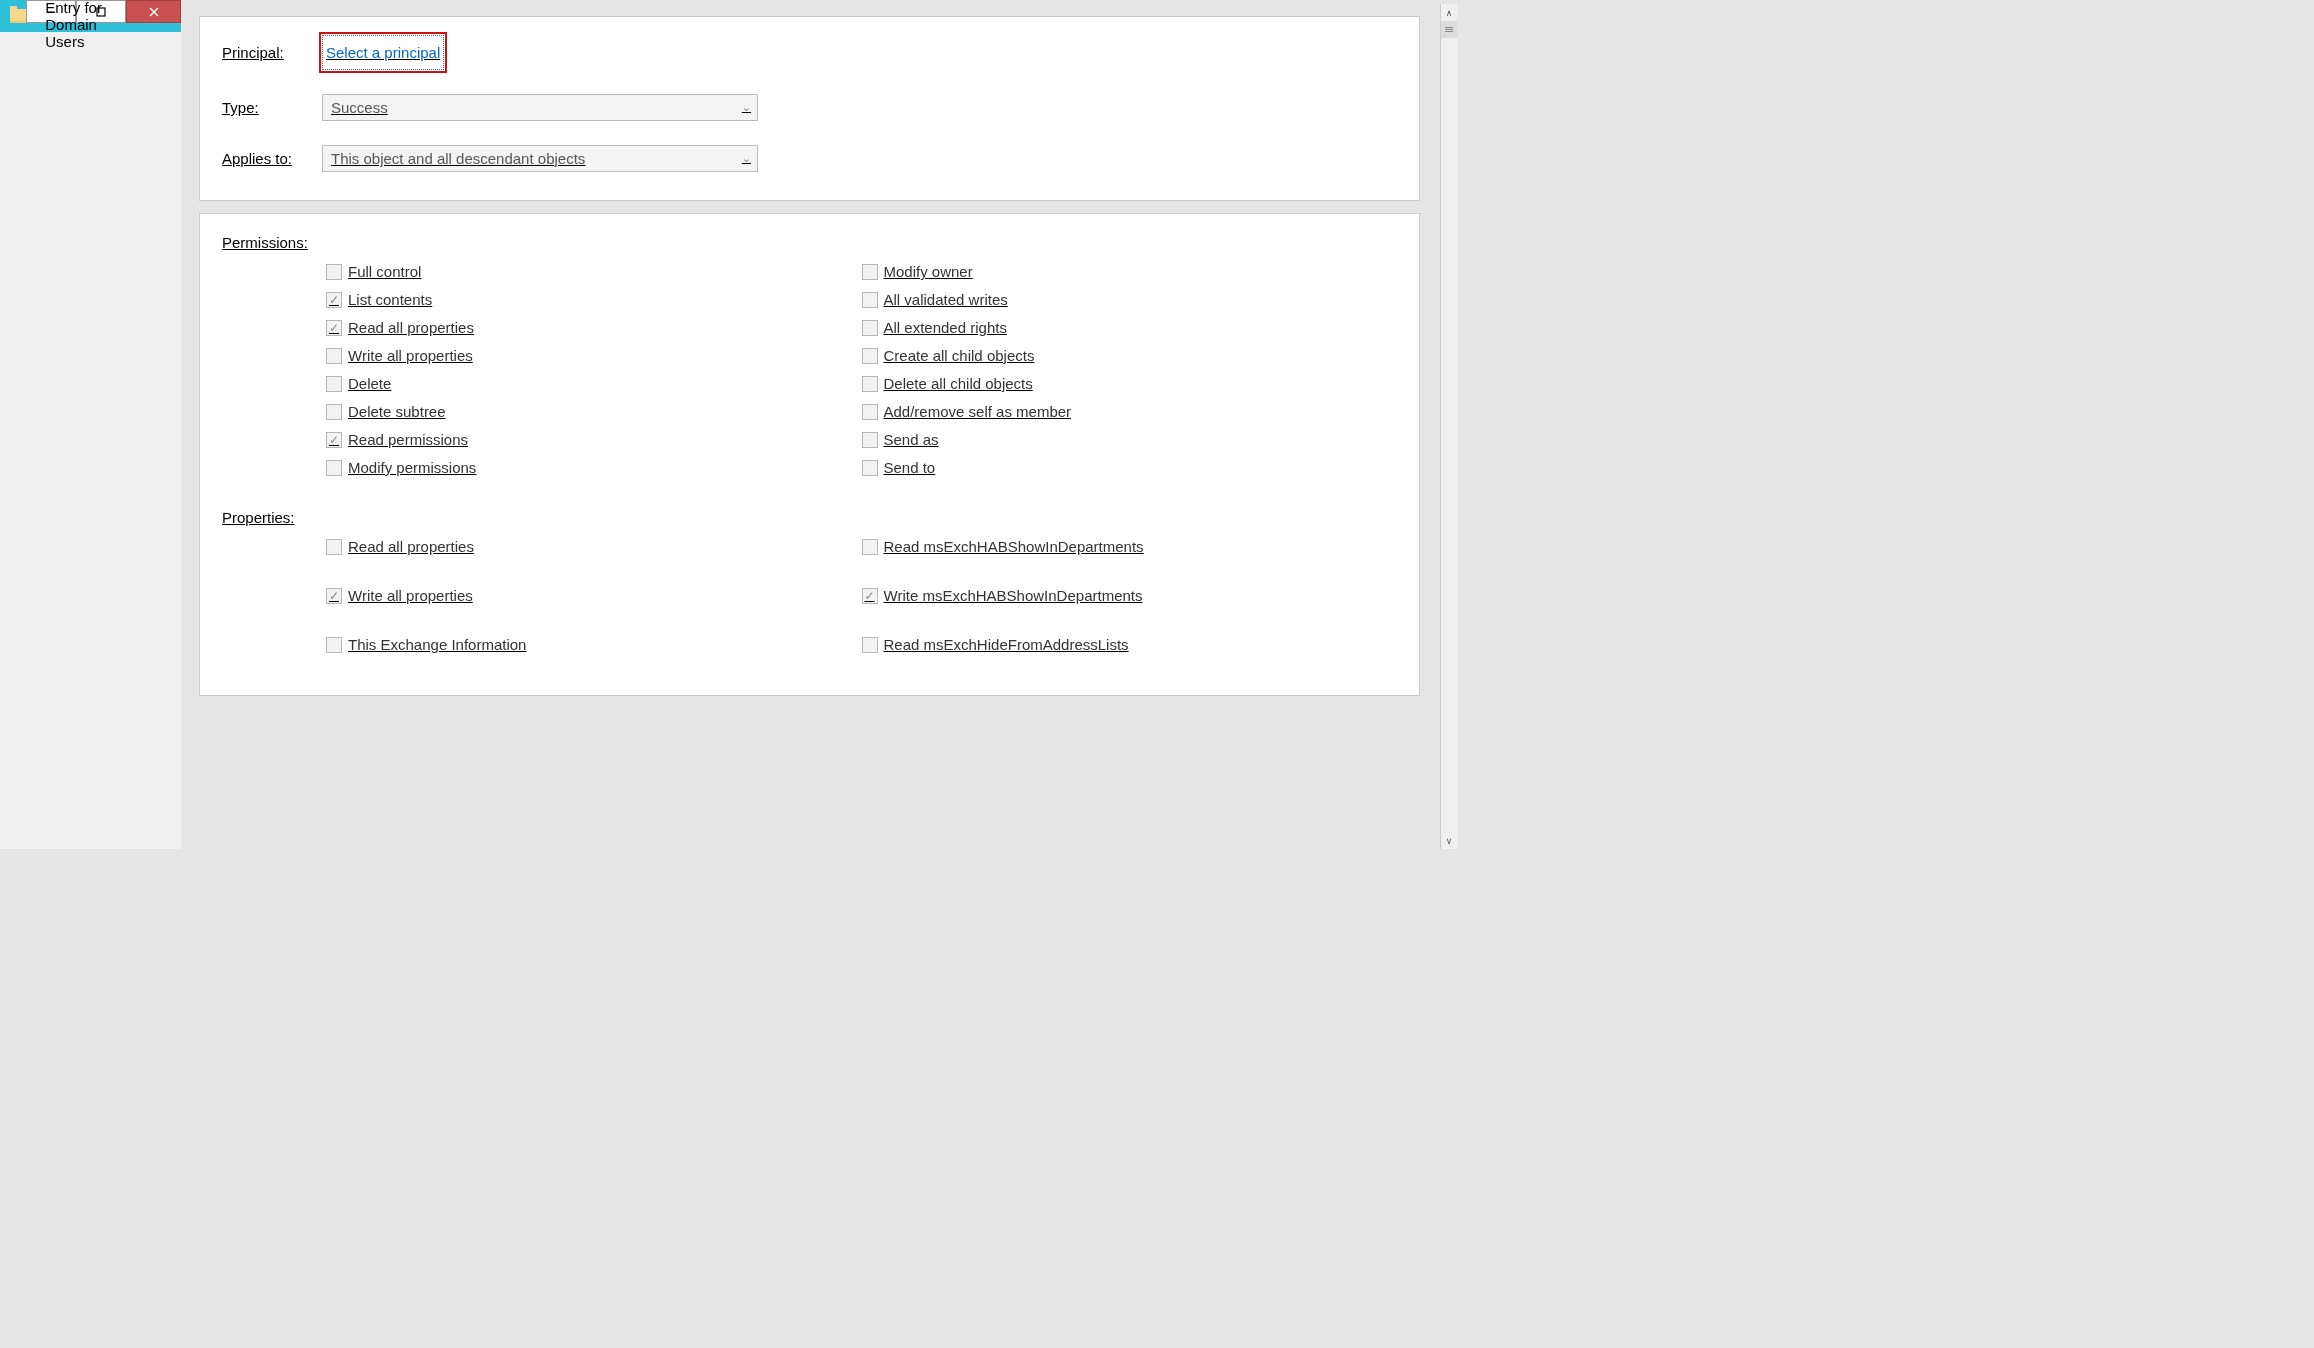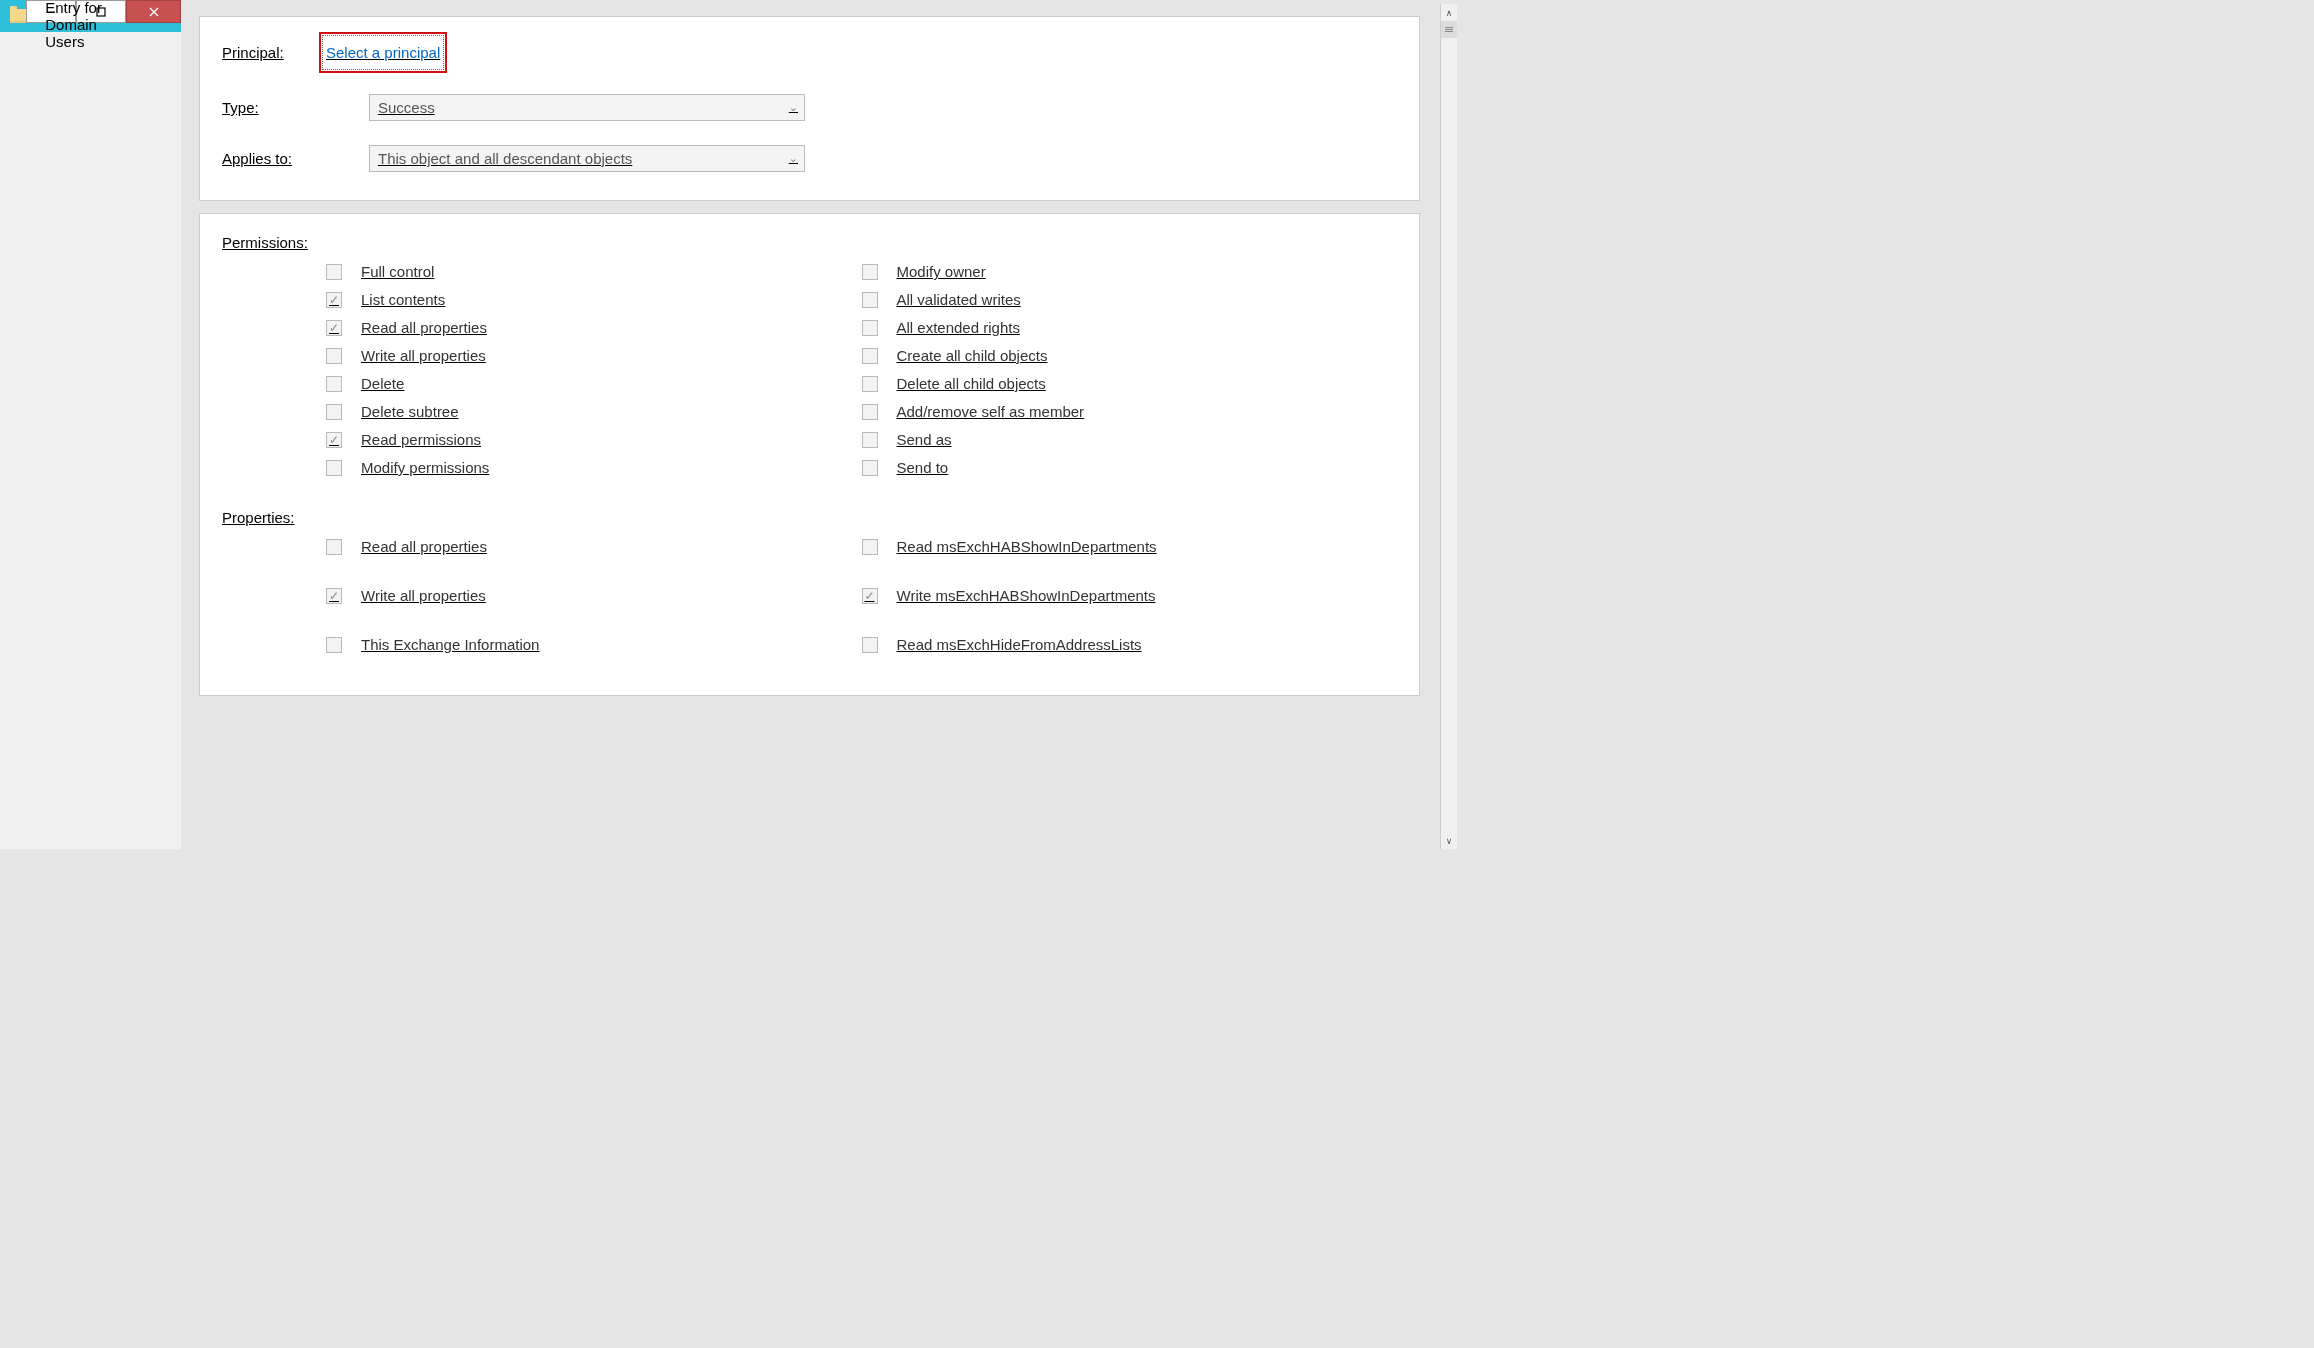--- a/index.html
+++ b/index.html
@@ -111,21 +111,20 @@
       width: 436px; 
       height: 27px; 
       background: #f4f4f4; 
       border: 1px solid #bbb;
       display: flex;
       align-items: center;
       justify-content: space-between;
       padding: 0 6px 0 8px;
       color: #555;
       font-size: 15px;
-      margin-left: 47px;
     }
     .combo-arrow { color: #888; font-size: 11px; }
     
     .section-heading { 
       font-size: 15px; 
       color: #000; 
       margin-bottom: 12px;
       margin-top: 2px;
     }
     .section-heading.gap-top { margin-top: 22px; }
@@ -139,21 +138,20 @@
     }
     .checkbox-col.col-right {
       padding-left: 0px;
     }
     .checkbox-item { 
       display: flex; 
       align-items: center; 
       margin-bottom: 11px;
       font-size: 15px;
       color: #333;
-      gap: 13px;
     }
     .checkbox-item.wide-gap { margin-bottom: 32px; }
     
     .chk { 
       width: 16px; 
       height: 16px; 
       border: 1px solid #999; 
       margin-right: 6px;
       display: inline-flex;
       align-items: center;

